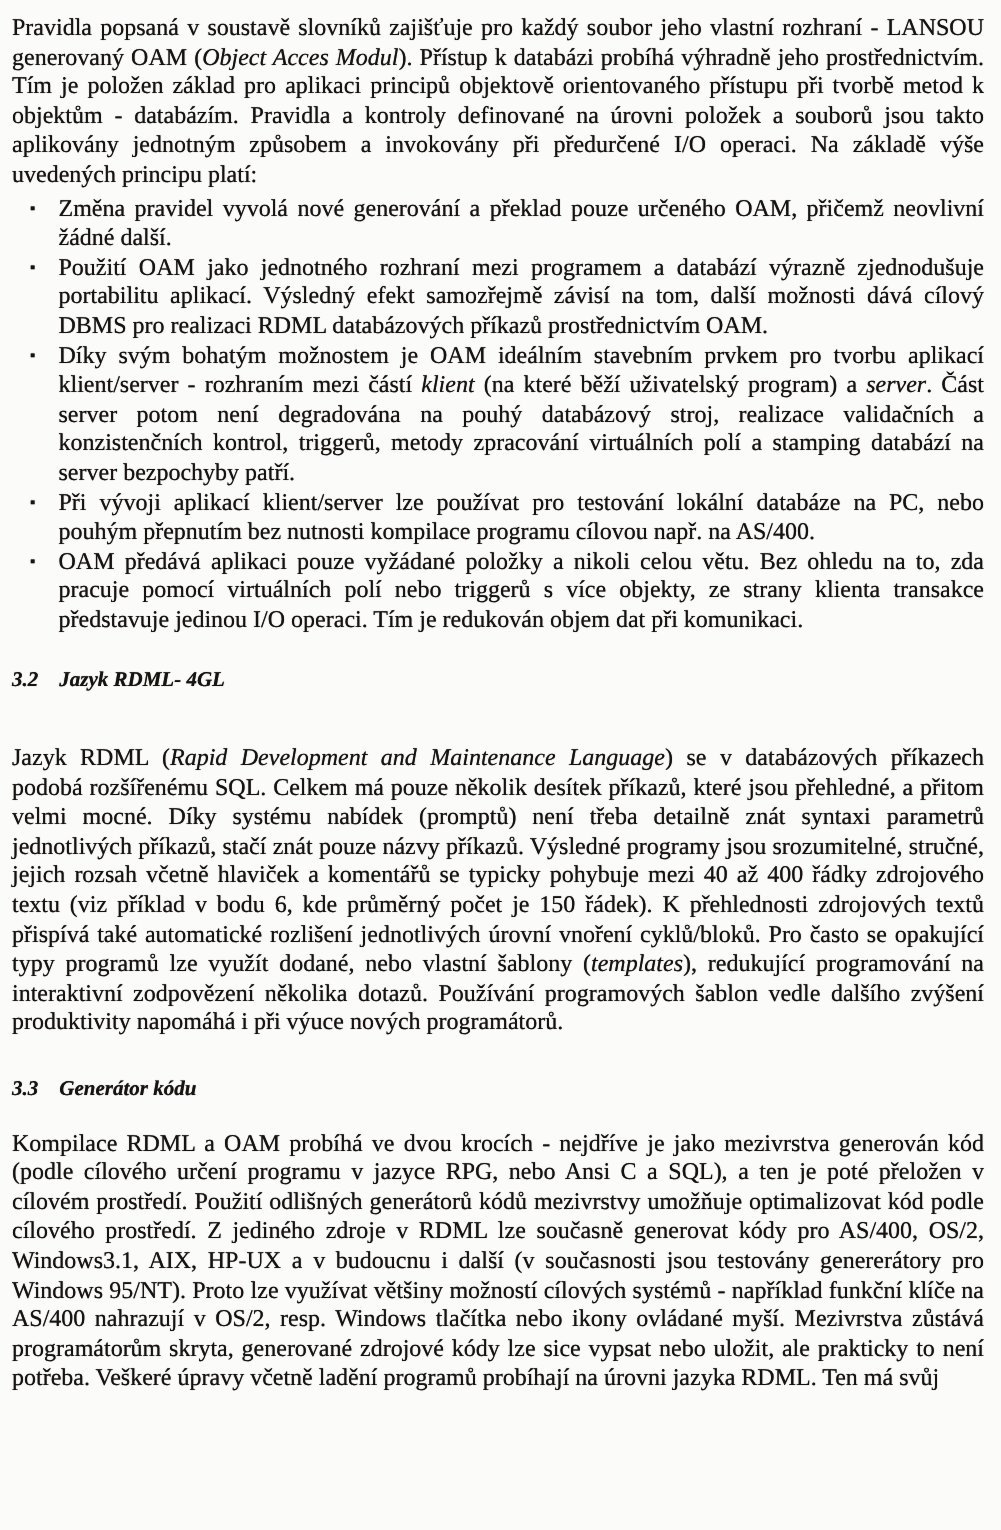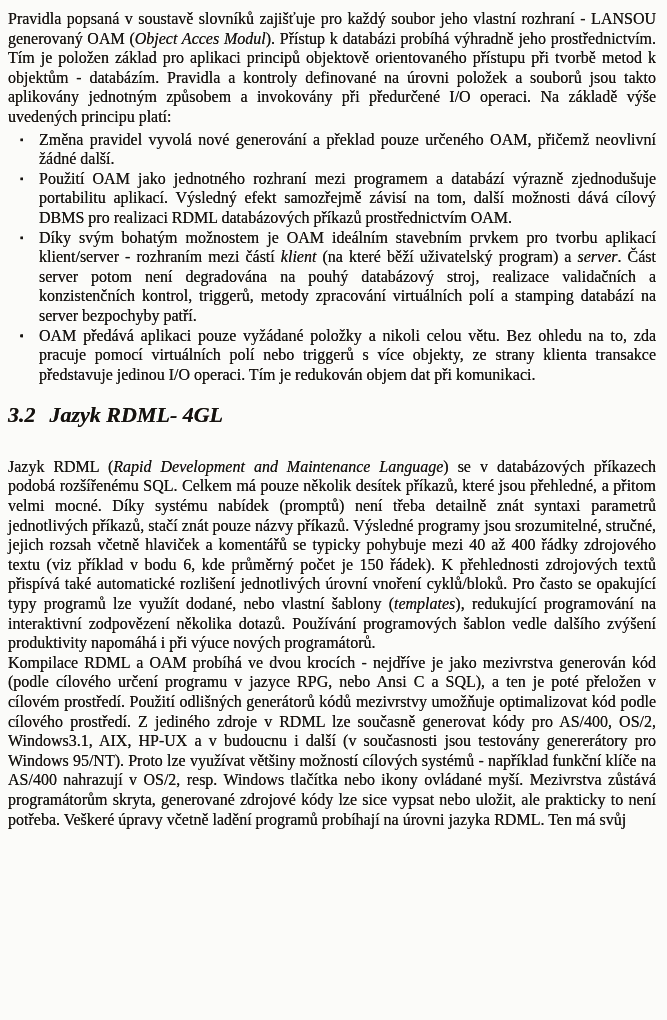--- a/index.html
+++ b/index.html
@@ -23,21 +23,21 @@
     position: relative;
     padding-left: 31px;
     text-align: justify;
   }
   .marker {
     position: absolute; left: 12px; top: 0;
     font-size: 10px; line-height: 19.6px;
   }
   .it { font-style: italic; margin-top: 14px; }
   .heading {
-    font-size: 22px;
+    font-size: 14px;
     font-weight: bold;
     font-style: italic;
     margin: 0;
   }
   .heading-32 { margin: 21px 0 32px 0; }
   .heading-33 { margin: 25px 0 16px 0; }
   .hnum { margin-right: 14px; }
 </style>
 </head>
 <body>
@@ -46,25 +46,26 @@
 
   <p class="para intro"><span>Pravidla popsaná v soustavě slovníků zajišťuje pro každý soubor jeho vlastní rozhraní - LANSOU generovaný OAM (</span><span class="it">Object Acces Modul</span><span>). Přístup k databázi probíhá výhradně jeho prostřednictvím. Tím je položen základ pro aplikaci principů objektově orientovaného přístupu při tvorbě metod k objektům - databázím. Pravidla a kontroly definované na úrovni položek a souborů jsou takto aplikovány jednotným způsobem a invokovány při předurčené I/O operaci. Na základě výše uvedených principu platí:</span></p>
 
   <ul class="bullets">
     <li><span class="marker">▪</span><span>Změna pravidel vyvolá nové generování a překlad pouze určeného OAM, přičemž neovlivní žádné další.</span></li>
 
     <li><span class="marker">▪</span><span>Použití OAM jako jednotného rozhraní mezi programem a databází výrazně zjednodušuje portabilitu aplikací. Výsledný efekt samozřejmě závisí na tom, další možnosti dává cílový DBMS pro realizaci RDML databázových příkazů prostřednictvím OAM.</span></li>
 
     <li><span class="marker">▪</span><span>Díky svým bohatým možnostem je OAM ideálním stavebním prvkem pro tvorbu aplikací klient/server - rozhraním mezi částí </span><span class="it">klient</span><span> (na které běží uživatelský program) a </span><span class="it">server</span><span>. Část server potom není degradována na pouhý databázový stroj, realizace validačních a konzistenčních kontrol, triggerů, metody zpracování virtuálních polí a stamping databází na server bezpochyby patří.</span></li>
 
-    <li><span class="marker">▪</span></li>
+    <li><span class="marker">▪</span><span>Při vývoji aplikací klient/server lze používat pro testování lokální databáze na PC, nebo pouhým přepnutím bez nutnosti kompilace programu cílovou např. na AS/400.</span></li>
 
     <li><span class="marker">▪</span><span>OAM předává aplikaci pouze vyžádané položky a nikoli celou větu. Bez ohledu na to, zda pracuje pomocí virtuálních polí nebo triggerů s více objekty, ze strany klienta transakce představuje jedinou I/O operaci. Tím je redukován objem dat při komunikaci.</span></li>
   </ul>
 
   <h2 class="heading heading-32"><span class="hnum">3.2</span><span class="htitle">Jazyk RDML- 4GL</span></h2>
 
   <p class="para"><span>Jazyk RDML (</span><span class="it">Rapid Development and Maintenance Language</span><span>) se v databázových příkazech podobá rozšířenému SQL. Celkem má pouze několik desítek příkazů, které jsou přehledné, a přitom velmi mocné. Díky systému nabídek (promptů) není třeba detailně znát syntaxi parametrů jednotlivých příkazů, stačí znát pouze názvy příkazů. Výsledné programy jsou srozumitelné, stručné, jejich rozsah včetně hlaviček a komentářů se typicky pohybuje mezi 40 až 400 řádky zdrojového textu (viz příklad v bodu 6, kde průměrný počet je 150 řádek). K přehlednosti zdrojových textů přispívá také automatické rozlišení jednotlivých úrovní vnoření cyklů/bloků. Pro často se opakující typy programů lze využít dodané, nebo vlastní šablony (</span><span class="it">templates</span><span>), redukující programování na interaktivní zodpovězení několika dotazů. Používání programových šablon vedle dalšího zvýšení produktivity napomáhá i při výuce nových programátorů.</span></p>
 
+  <h2 class="heading heading-33"><span class="hnum">3.3</span><span class="htitle">Generátor kódu</span></h2>
 
   <p class="para"><span>Kompilace RDML a OAM probíhá ve dvou krocích - nejdříve je jako mezivrstva generován kód (podle cílového určení programu v jazyce RPG, nebo Ansi C a SQL), a ten je poté přeložen v cílovém prostředí. Použití odlišných generátorů kódů mezivrstvy umožňuje optimalizovat kód podle cílového prostředí. Z jediného zdroje v RDML lze současně generovat kódy pro AS/400, OS/2, Windows3.1, AIX, HP-UX a v budoucnu i další (v současnosti jsou testovány genererátory pro Windows 95/NT). Proto lze využívat většiny možností cílových systémů - například funkční klíče na AS/400 nahrazují v OS/2, resp. Windows tlačítka nebo ikony ovládané myší. Mezivrstva zůstává programátorům skryta, generované zdrojové kódy lze sice vypsat nebo uložit, ale prakticky to není potřeba. Veškeré úpravy včetně ladění programů probíhají na úrovni jazyka RDML. Ten má svůj</span></p>
 
 </div>
 
 </body></html>

